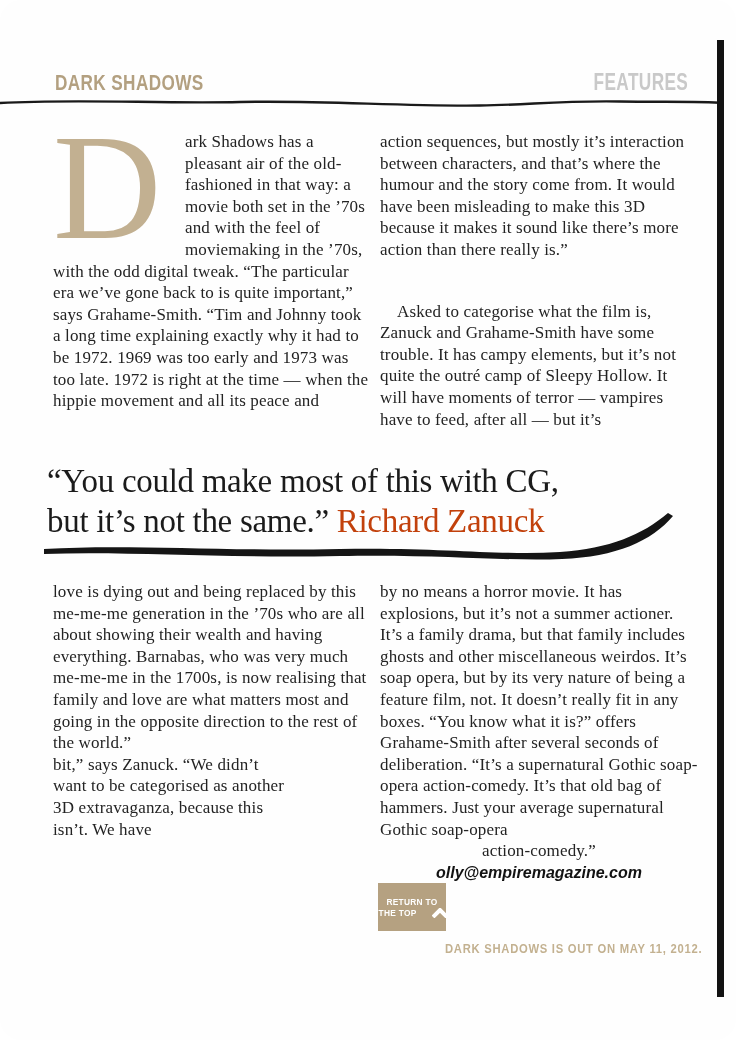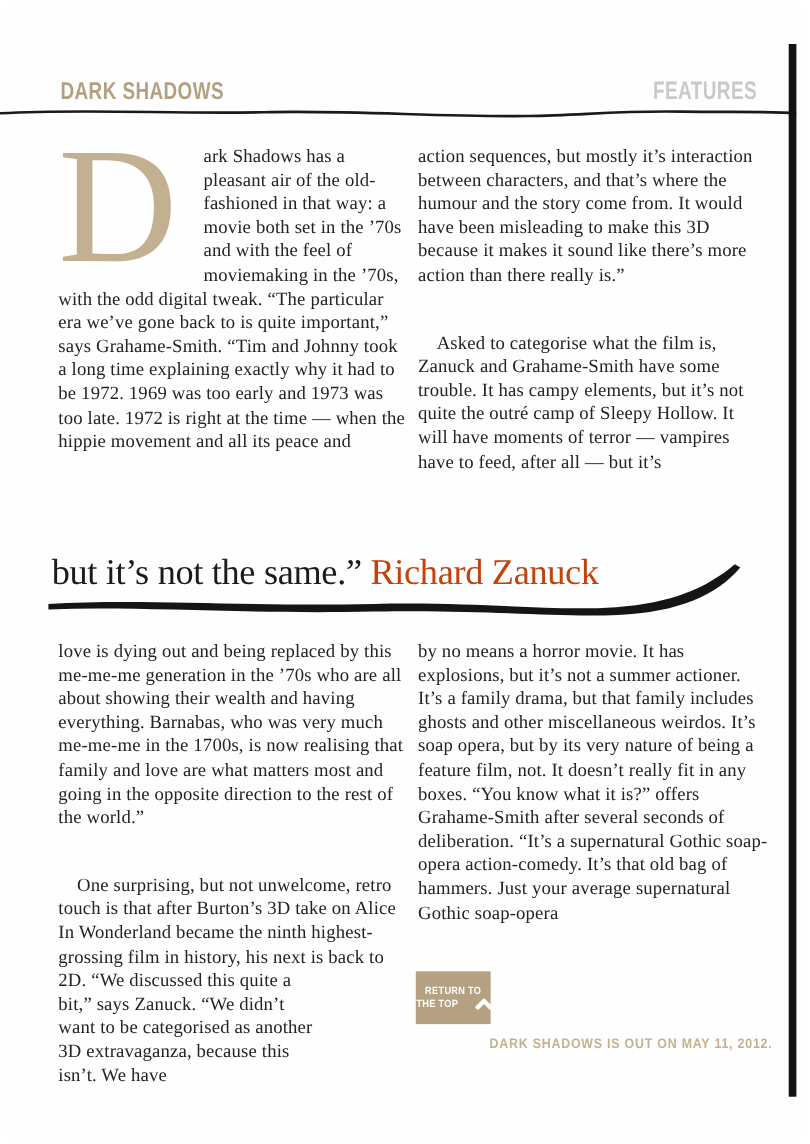--- a/index.html
+++ b/index.html
@@ -116,36 +116,37 @@
       <span class="dropcap">D</span><span>ark Shadows has a pleasant air of the old-fashioned in that way: a movie both set in the ’70s and with the feel of moviemaking in the ’70s, with the odd digital tweak. “The particular era we’ve gone back to is quite important,” says Grahame-Smith. “Tim and Johnny took a long time explaining exactly why it had to be 1972. 1969 was too early and 1973 was too late. 1972 is right at the time — when the hippie movement and all its peace and</span>
     </p>
   </div>
 
   <div class="col col2-top">
     <p>action sequences, but mostly it’s interaction between characters, and that’s where the humour and the story come from. It would have been misleading to make this 3D because it makes it sound like there’s more action than there really is.”</p>
     <p class="indent">Asked to categorise what the film is, Zanuck and Grahame-Smith have some trouble. It has campy elements, but it’s not quite the outré camp of Sleepy Hollow. It will have moments of terror — vampires have to feed, after all — but it’s</p>
   </div>
 
   <div class="pullquote">
-    <br>
+    <span>“You could make most of this with CG,</span><br>
     <span>but it’s not the same.” </span><span class="attr">Richard Zanuck</span>
   </div>
 
   <svg class="swoosh" viewBox="0 0 660 72" preserveAspectRatio="none">
     <path d="M4,44 C90,39 180,46.5 300,44 C400,42 460,51 520,47 C570,43.5 602,30 628,8 L633,11 C612,36 576,52 522,54 C465,56.5 400,49 300,51 C180,53.5 90,46 4,49 Z" fill="#151515"></path>
   </svg>
 
   <div class="col col1-bot">
     <p>love is dying out and being replaced by this me-me-me generation in the ’70s who are all about showing their wealth and having everything. Barnabas, who was very much me-me-me in the 1700s, is now realising that family and love are what matters most and going in the opposite direction to the rest of the world.”</p>
-    <p class="indent">One surprising, but not unwelcome, retro touch is that after Burton’s 3D take on Alice In Wonderland became the ninth highest-grossing film in history, his next is back to 2D. “We discussed this quite a</p>
     <p class="narrow">bit,” says Zanuck. “We didn’t want to be categorised as another 3D extravaganza, because this isn’t. We have</p>
   </div>
 
   <div class="col col2-bot">
     <p>by no means a horror movie. It has explosions, but it’s not a summer actioner. It’s a family drama, but that family includes ghosts and other miscellaneous weirdos. It’s soap opera, but by its very nature of being a feature film, not. It doesn’t really fit in any boxes. “You know what it is?” offers Grahame-Smith after several seconds of deliberation. “It’s a supernatural Gothic soap-opera action-comedy. It’s that old bag of hammers. Just your average supernatural Gothic soap-opera</p>
+    <p class="centered-line">action-comedy.”</p>
+    <p class="email-line">olly@empiremagazine.com</p>
   </div>
 
   <div class="return-top">
     <span class="rt-line">RETURN TO</span>
     <span class="rt-row">
       <span class="rt-line">THE TOP</span>
       <svg width="16" height="10" viewBox="0 0 16 10">
         <path d="M1,9 L8,2 L15,9" fill="none" stroke="#ffffff" stroke-width="4"></path>
       </svg>
     </span>

